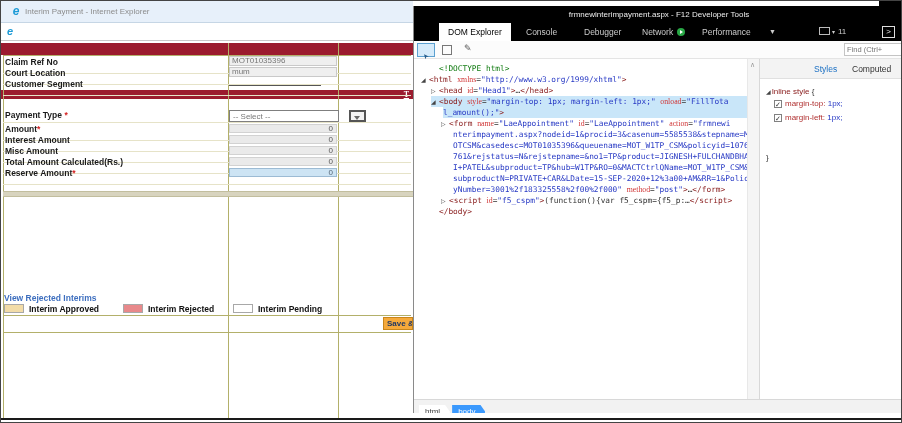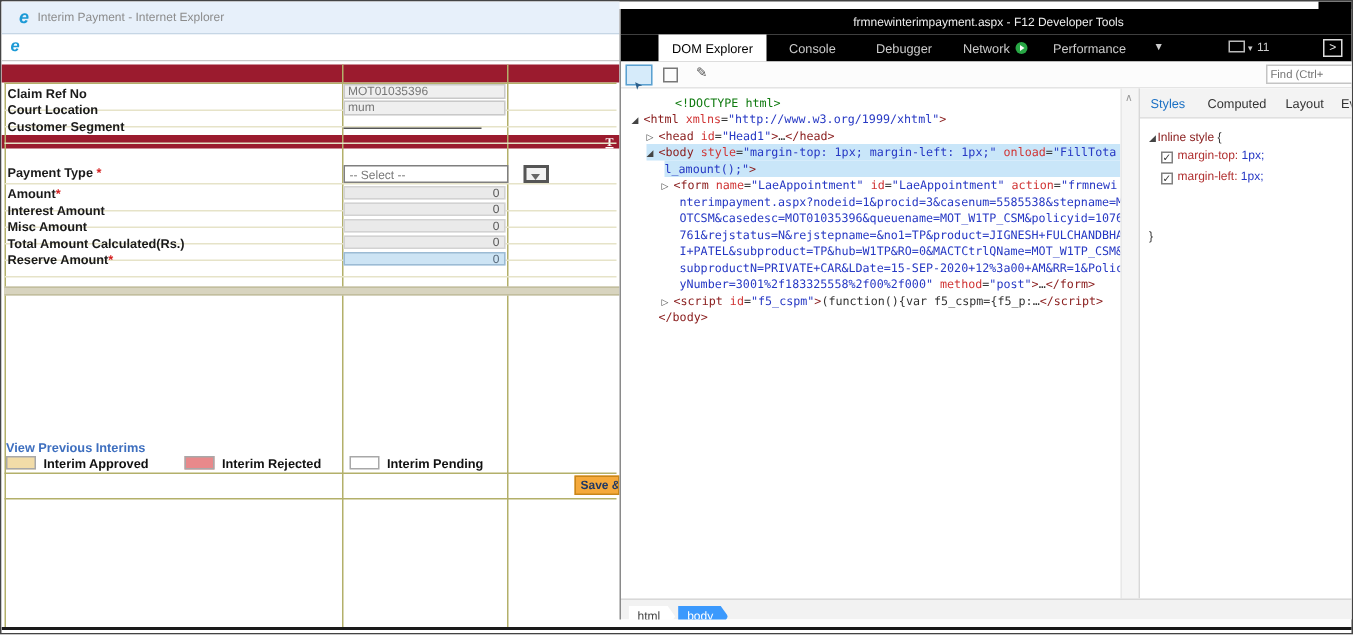--- a/index.html
+++ b/index.html
@@ -68,29 +68,29 @@
   .cursor-glyph { display:inline-block; transform:rotate(-130deg); font-size:7px; color:#2B5E8A; line-height:12px; }
   .sq-icon { left:28px; top:4px; width:10px; height:10px; border:1px solid #777; }
   .dropper { left:50px; top:2px; font-size:9px; color:#555; }
   .findbox { position:absolute; left:430px; top:2px; width:68px; height:13px; border:1px solid #C4C4C4; font-size:7.5px; color:#999; padding:0 2px; background:#fff; font-family:"Liberation Sans", sans-serif; }
 
   .dom-tree { position:absolute; left:0; top:53px; width:333px; height:340px; overflow:hidden; padding-top:4px;
               font-family:"DejaVu Sans Mono", monospace; font-size:7.8px; }
   .cl { display:block; height:11px; line-height:11px; white-space:nowrap; }
   .cl.sel { background:#C9E6F9; }
   .arw { display:inline-block; width:8px; font-family:"DejaVu Sans", sans-serif; font-size:6px; color:#444; }
-  .c-t { color:#8B2020; } .c-a { color:#D03535; } .c-s { color:#2638C4; } .c-p { color:#333; } .c-d { color:#0F7A0F; }
+  .c-t { color:#8B2020; } .c-a { color:#D03535;font-family:Liberation Serif, serif; } .c-s { color:#2638C4; } .c-p { color:#333; } .c-d { color:#0F7A0F; }
 
   .dom-scrollbar { position:absolute; left:333px; top:53px; width:12px; height:340px; background:#F5F5F5; border-left:1px solid #E8E8E8; }
   .sb-up { position:absolute; left:2px; top:2px; font-size:7px; color:#999; }
   .panel-divider { position:absolute; left:345px; top:53px; width:1px; height:340px; background:#D8D8D8; }
 
   .styles-panel { position:absolute; left:346px; top:53px; width:144px; height:340px; background:#fff; }
   .sp-tabs { position:absolute; left:0; top:0; width:144px; height:20px; background:#F3F3F3; border-bottom:1px solid #E0E0E0; }
-  .sptab { position:absolute; top:0; height:20px; line-height:20px; font-size:8.5px; color:#333; cursor:pointer; white-space:nowrap; }
+  .sptab { position:absolute; top:0; height:20px; line-height:20px; font-size:8.5px; color:#333; cursor:pointer; white-space:nowrap;margin-left:47px; }
   .sptab.active { color:#1B70C4; }
   .sp-body { position:absolute; left:0; top:20px; width:144px; font-size:8px; }
   .rule-head { position:absolute; left:6px; top:8px; white-space:nowrap; }
   .rule-arrow { font-size:6px; color:#444; margin-right:1px; }
   .rule-name { color:#8B2020; }
   .brace { color:#333; }
   .prop { position:relative; margin:0 0 0 14px; height:14px; line-height:14px; white-space:nowrap; }
   .props-wrap { position:absolute; left:0; top:18px; width:144px; }
   .cbx { display:inline-block; width:8px; height:8px; border:1px solid #808080; font-size:7px; line-height:7px; color:#333; text-align:center; margin-right:3px; vertical-align:-1px; background:#fff; }
   .pname { color:#B03030; } .pval { color:#2638C4; }
@@ -168,21 +168,21 @@
             <span class="ninput">0</span>
           </div>
           <div class="frow" style="top: 126px;">
             <span class="flabel">Reserve Amount<span class="req">*</span></span>
             <span class="ninput blue">0</span>
           </div>
         </div>
 
       <div class="tanbar"></div>
 
-      <div class="viewlink">View Previous Interims</div>
+      <div class="viewlink">View Rejected Interims</div>
       <div class="legend">
           <span class="sw" style="left: 3px; background: rgb(242, 220, 168);"></span>
           <span class="swl" style="left: 28px;">Interim Approved</span>
           <span class="sw" style="left: 122px; background: rgb(232, 137, 139);"></span>
           <span class="swl" style="left: 147px;">Interim Rejected</span>
           <span class="sw" style="left: 232px; background: rgb(255, 255, 255);"></span>
           <span class="swl" style="left: 257px;">Interim Pending</span>
         </div>
       <div class="hline" style="top:274px"></div>
       <div class="savebtn">Save &amp;</div>
@@ -207,21 +207,21 @@
       </div>
 
     <div class="dt-toolbar">
       <span class="ticon sel-el"><span class="cursor-glyph">➤</span></span>
       <span class="ticon sq-icon"></span>
       <span class="ticon dropper">✎</span>
       <input class="findbox" placeholder="Find (Ctrl+" style="">
     </div>
 
     <div class="dom-tree">
-        <div class="cl" style="margin-left: 28px;"><span class="arw"></span><span class="c-d">&lt;!DOCTYPE html&gt;</span></div>
+        <div class="cl" style="margin-left: 17px;"><span class="arw"></span><span class="c-d">&lt;!DOCTYPE html&gt;</span></div>
         <div class="cl" style="margin-left: 7px;"><span class="arw">◢</span><span class="c-t">&lt;html </span><span class="c-a">xmlns</span><span class="c-p">=</span><span class="c-s">"http://www.w3.org/1999/xhtml"</span><span class="c-t">&gt;</span></div>
         <div class="cl" style="margin-left: 17px;"><span class="arw">▷</span><span class="c-t">&lt;head </span><span class="c-a">id</span><span class="c-p">=</span><span class="c-s">"Head1"</span><span class="c-t">&gt;</span><span class="c-p">…</span><span class="c-t">&lt;/head&gt;</span></div>
         <div class="cl sel" style="margin-left: 17px;"><span class="arw">◢</span><span class="c-t">&lt;body </span><span class="c-a">style</span><span class="c-p">=</span><span class="c-s">"margin-top: 1px; margin-left: 1px;" </span><span class="c-a">onload</span><span class="c-p">=</span><span class="c-s">"FillTota</span></div>
         <div class="cl sel" style="margin-left: 29px;"><span class="c-s">l_amount();"</span><span class="c-t">&gt;</span></div>
         <div class="cl" style="margin-left: 27px;"><span class="arw">▷</span><span class="c-t">&lt;form </span><span class="c-a">name</span><span class="c-p">=</span><span class="c-s">"LaeAppointment" </span><span class="c-a">id</span><span class="c-p">=</span><span class="c-s">"LaeAppointment" </span><span class="c-a">action</span><span class="c-p">=</span><span class="c-s">"frmnewi</span></div>
         <div class="cl" style="margin-left: 39px;"><span class="c-s">nterimpayment.aspx?nodeid=1&amp;procid=3&amp;casenum=5585538&amp;stepname=M</span></div>
         <div class="cl" style="margin-left: 39px;"><span class="c-s">OTCSM&amp;casedesc=MOT01035396&amp;queuename=MOT_W1TP_CSM&amp;policyid=1076</span></div>
         <div class="cl" style="margin-left: 39px;"><span class="c-s">761&amp;rejstatus=N&amp;rejstepname=&amp;no1=TP&amp;product=JIGNESH+FULCHANDBHA</span></div>
         <div class="cl" style="margin-left: 39px;"><span class="c-s">I+PATEL&amp;subproduct=TP&amp;hub=W1TP&amp;RO=0&amp;MACTCtrlQName=MOT_W1TP_CSM&amp;</span></div>
         <div class="cl" style="margin-left: 39px;"><span class="c-s">subproductN=PRIVATE+CAR&amp;LDate=15-SEP-2020+12%3a00+AM&amp;RR=1&amp;Polic</span></div>

